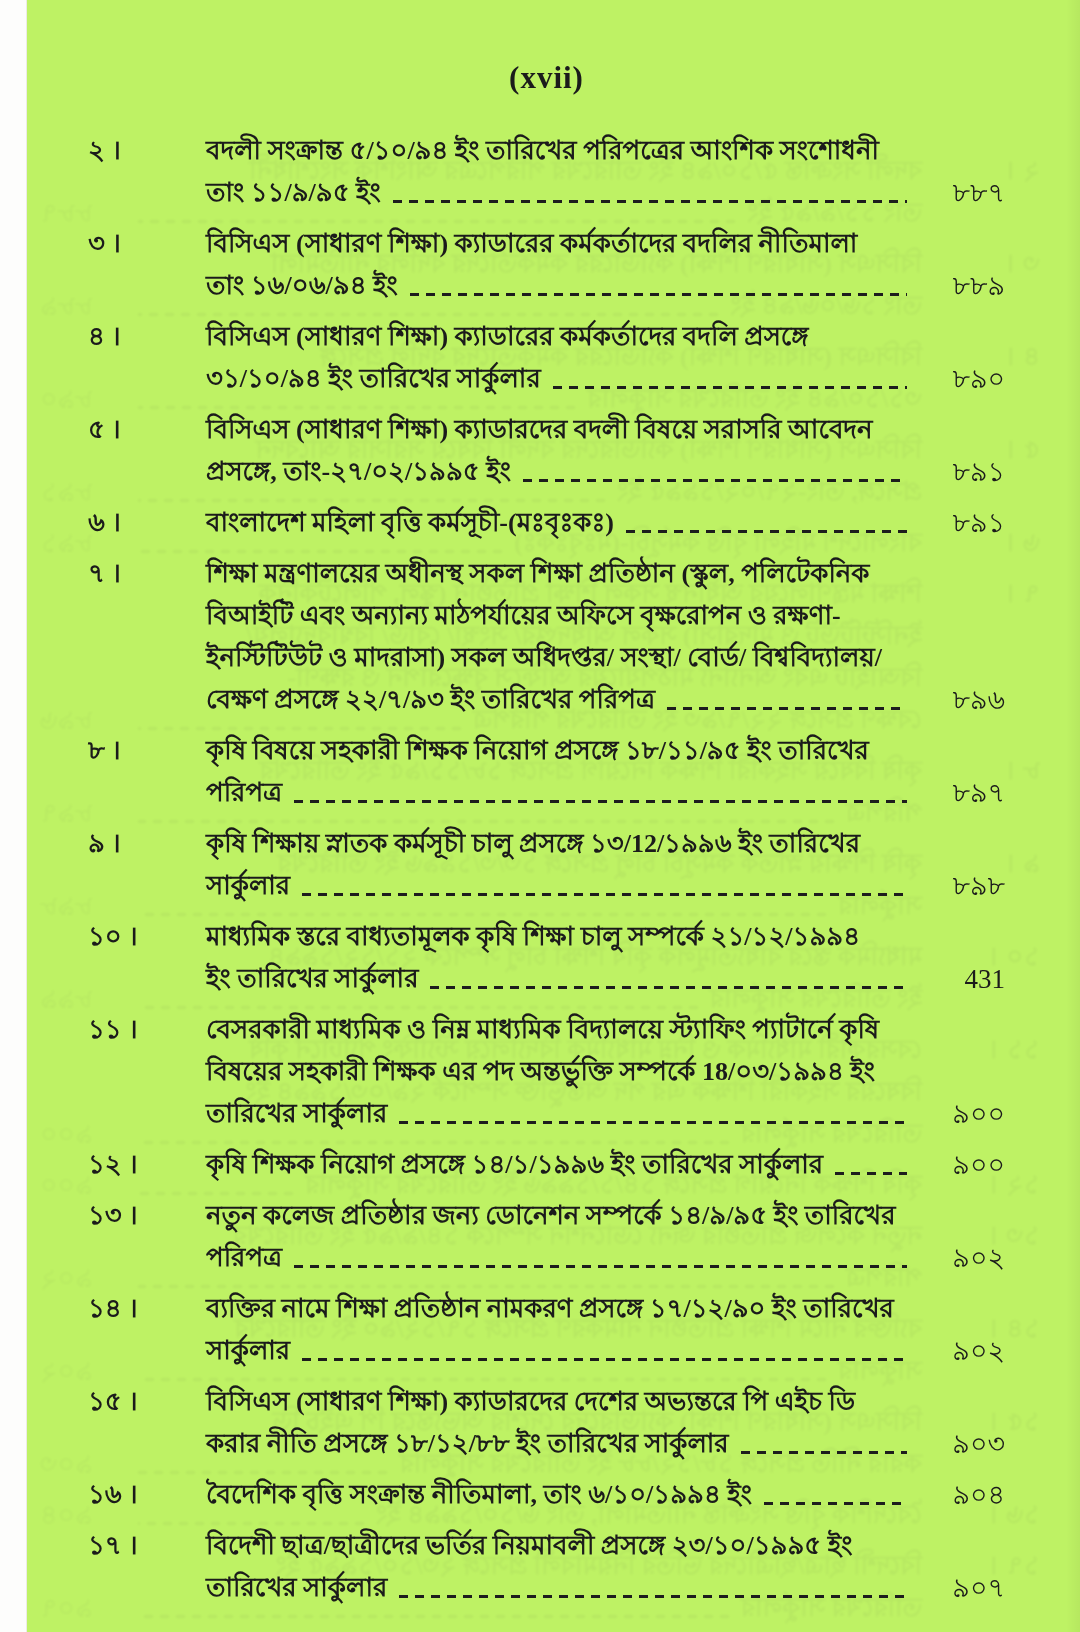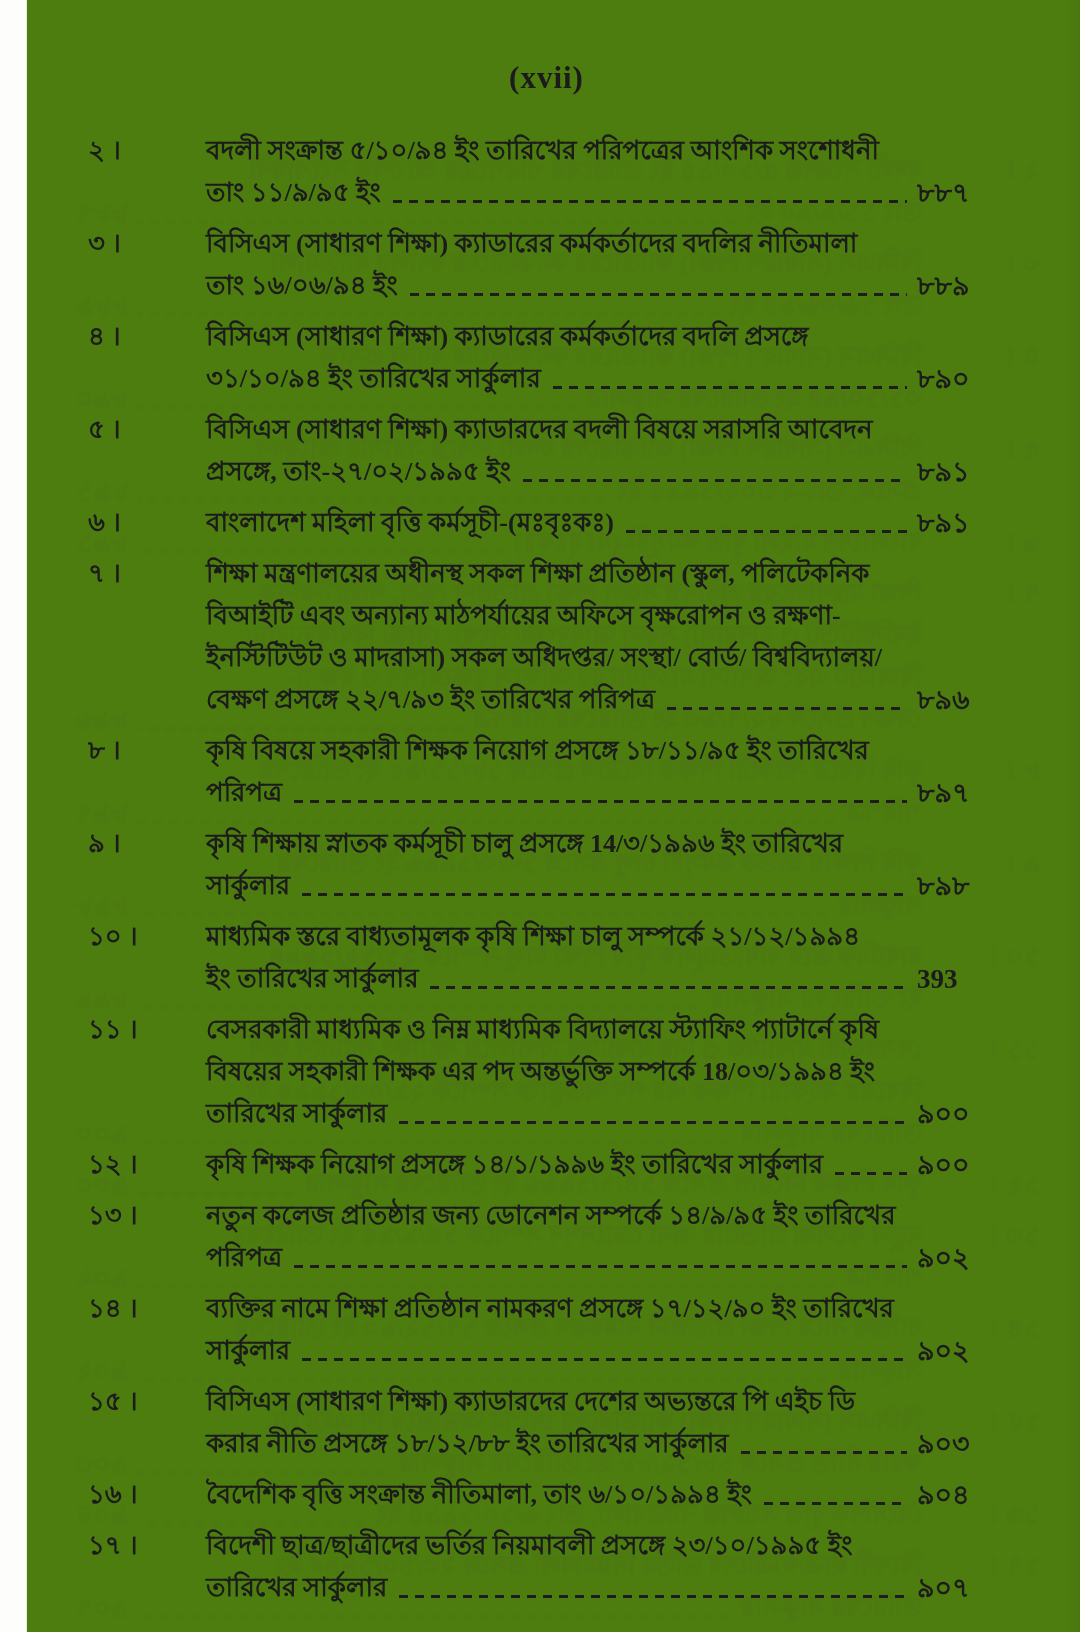--- a/index.html
+++ b/index.html
@@ -5,21 +5,21 @@
   html,body{margin:0;padding:0;}
   body{
     width:1080px;height:1632px;
     background:#eceae7;
     font-family:"Liberation Serif","DejaVu Serif",serif;
     overflow:hidden;
   }
   .scan-page{
     position:relative;
     width:1080px;height:1632px;
-    background:#4d7c0f;
+    background:#bef264;
     color:#1b1b1b;
     box-sizing:border-box;
     padding:60px 75px 0 88px;
     overflow:hidden;
   }
   
   .edge-strip{
     position:absolute;left:0;top:0;bottom:0;width:26px;
     background:#fdfdfc;
     border-right:1px solid #eceae6;
@@ -71,23 +71,24 @@
     flex:1 1 auto;
     height:3px;
     margin:0 10px 0 12px;
     align-self:flex-end;
     margin-bottom:11px;
     background:repeating-linear-gradient(90deg,#1d1d1d 0 9px,transparent 9px 16px);
     min-width:30px;
   }
   .pageno{
     flex:0 0 88px;
+    text-align:right;
     font-size:27px;
     line-height:42px;
-    font-weight:700;
+    font-weight:400;
     white-space:nowrap;
   }
   
   .ghost{
     position:absolute;
     left:40px;right:40px;top:150px;
     transform:scaleX(-1);
     opacity:0.055;
     filter:blur(1.3px);
     color:#3f4a40;
@@ -180,36 +181,36 @@
           <div class="line last">
             <span class="txt">পরিপত্র</span>
             <span class="leader"></span>
             <span class="pageno">৮৯৭</span>
           </div>
         </div>
       </div>
       <div class="entry">
         <span class="num">৯ ।</span>
         <div class="body">
-          <div class="line">কৃষি শিক্ষায় স্নাতক কর্মসূচী চালু প্রসঙ্গে 14/৩/১৯৯৬ ইং তারিখের</div>
+          <div class="line">কৃষি শিক্ষায় স্নাতক কর্মসূচী চালু প্রসঙ্গে ১৩/12/১৯৯৬ ইং তারিখের</div>
           <div class="line last">
             <span class="txt">সার্কুলার</span>
             <span class="leader"></span>
             <span class="pageno">৮৯৮</span>
           </div>
         </div>
       </div>
       <div class="entry">
         <span class="num">১০ ।</span>
         <div class="body">
           <div class="line">মাধ্যমিক স্তরে বাধ্যতামূলক কৃষি শিক্ষা চালু সম্পর্কে ২১/১২/১৯৯৪</div>
           <div class="line last">
             <span class="txt">ইং তারিখের সার্কুলার</span>
             <span class="leader"></span>
-            <span class="pageno">393</span>
+            <span class="pageno">431</span>
           </div>
         </div>
       </div>
       <div class="entry">
         <span class="num">১১ ।</span>
         <div class="body">
           <div class="line">বেসরকারী মাধ্যমিক ও নিম্ন মাধ্যমিক বিদ্যালয়ে স্ট্যাফিং প্যাটার্নে কৃষি</div>
           <div class="line">বিষয়ের সহকারী শিক্ষক এর পদ অন্তর্ভুক্তি সম্পর্কে 18/০৩/১৯৯৪ ইং</div>
           <div class="line last">
             <span class="txt">তারিখের সার্কুলার</span>

